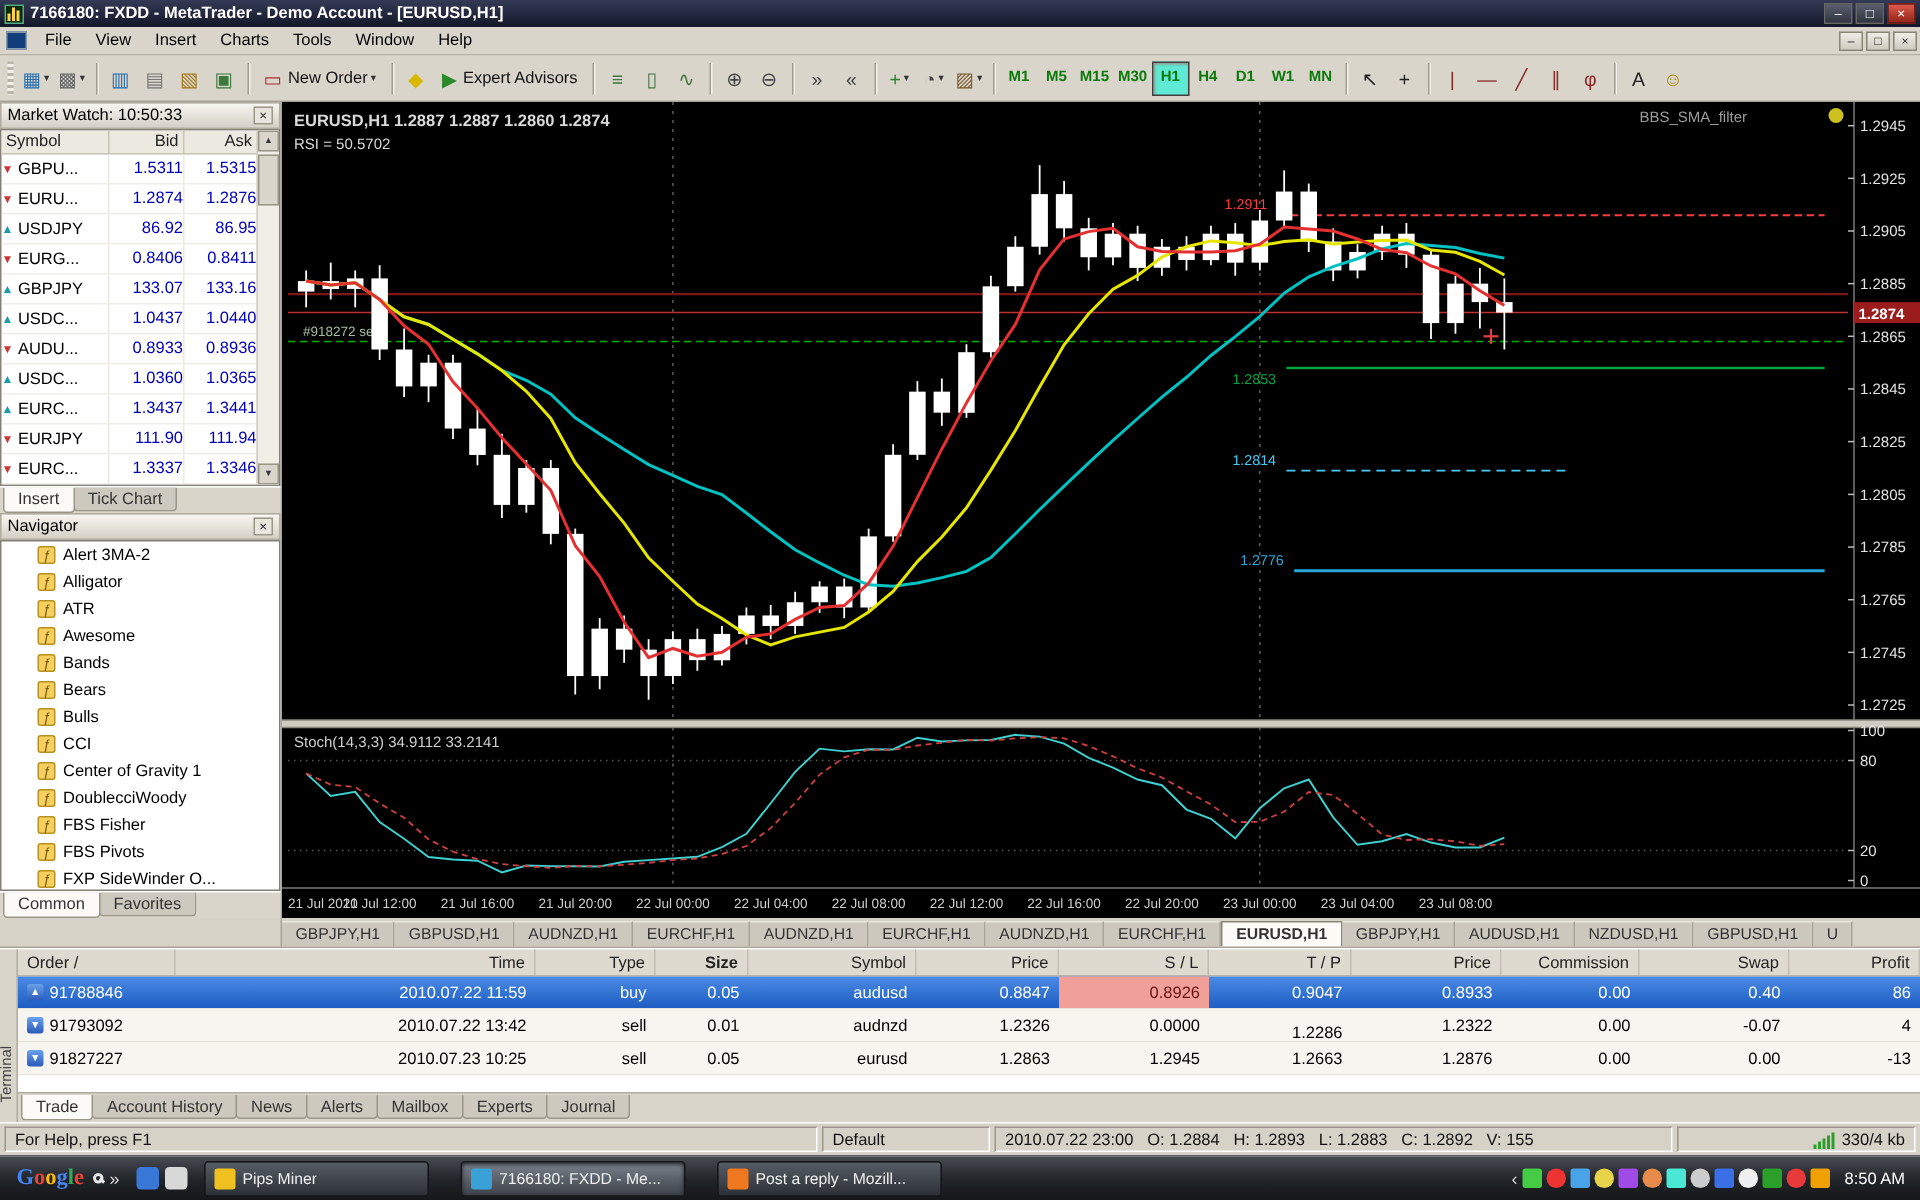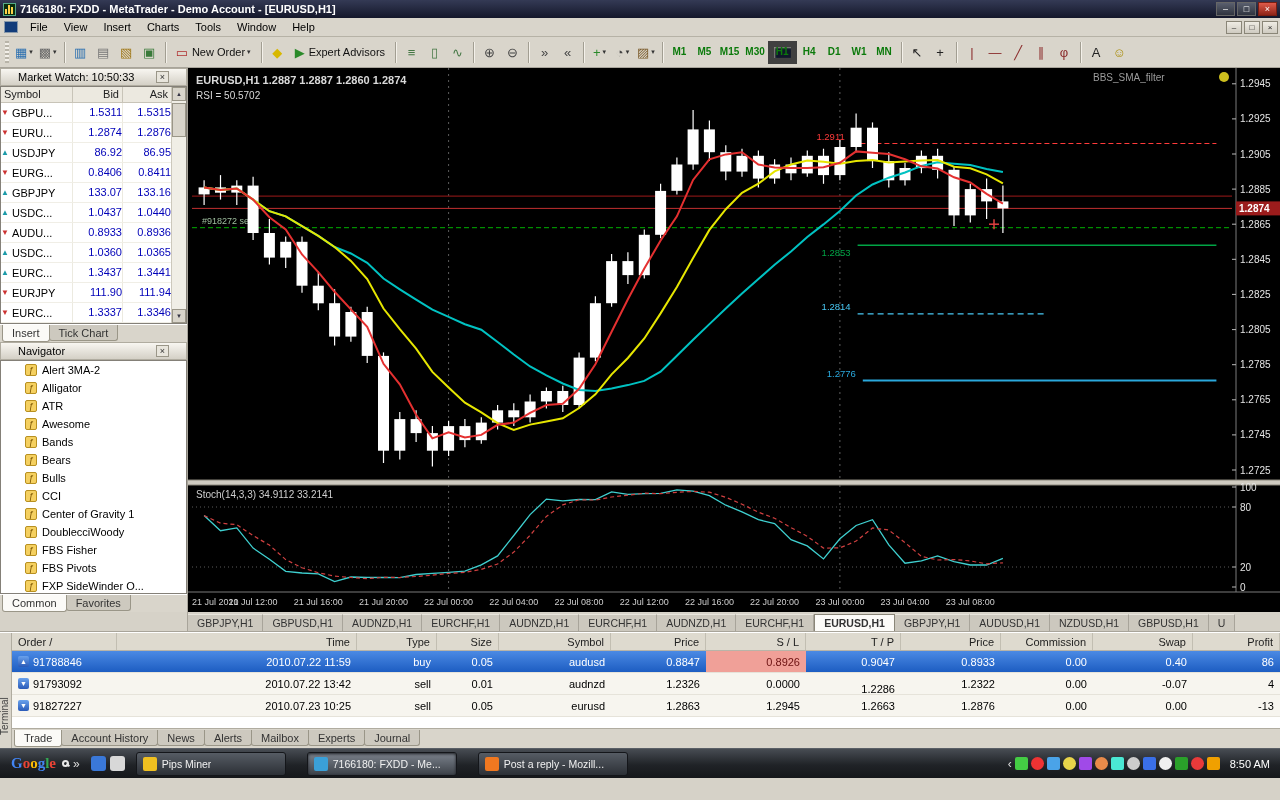--- a/index.html
+++ b/index.html
@@ -25,27 +25,27 @@
   
   .toolbar{height:31px;background:#d9d5cb;border-bottom:1px solid #a8a49a;display:flex;align-items:center;padding:0 2px;overflow:hidden}
   .gripper{width:4px;height:22px;margin:0 3px;background:repeating-linear-gradient(180deg,#b8b4a8 0 2px,#f2efe8 2px 4px)}
   .tb-btn{height:23px;min-width:23px;display:flex;align-items:center;justify-content:center;border:1px solid transparent;padding:0 2px}
   .tb-btn .glyph{font-size:13px;line-height:1}
   .tb-btn .tblabel{margin-left:4px;font-size:11px;color:#111}
   .tb-btn .dd{font-size:7px;color:#333;margin-left:2px}
   .tb-btn.labeled{padding:0 5px}
   .tb-btn.tf{min-width:25px}
   .tb-btn.tf .glyph{font-size:10px;font-weight:bold;color:#0b7a0b}
-  .tb-btn.tf.active{background:#0f172a;border:6px solid #404040;box-shadow:inset 1px 1px 2px #9a968a}
+  .tb-btn.tf.active{background:#5eead4;border:1px solid #404040;box-shadow:inset 1px 1px 2px #9a968a}
   .tb-sep{width:1px;height:21px;background:#a29e92;box-shadow:1px 0 0 #f4f1ea;margin:0 4px}
 
   
   .main{display:flex;height:544px}
   .left-col{width:188px;background:#d9d5cb;display:flex;flex-direction:column;border-right:1px solid #a8a49a}
-  .panel-header{height:18px;background:linear-gradient(180deg,#f8f6f1,#d4d0c6);border:1px solid #b0aca0;display:flex;align-items:center;padding:0 17px;font-size:11px}
+  .panel-header{height:18px;background:linear-gradient(180deg,#f8f6f1,#d4d0c6);border:1px solid #b0aca0;display:flex;align-items:center;padding:0 4px;font-size:11px}
   .panel-header .ph-title{flex:1;white-space:nowrap;overflow:hidden}
   .ph-close{width:13px;height:12px;border:1px solid #9a9688;background:#e8e5dc;display:flex;align-items:center;justify-content:center;font-size:9px;color:#333}
 
   
   .mw-table{height:238px;background:#fff;border:1px solid #848078;position:relative;overflow:hidden}
   .mw-colhdr{display:flex;height:16px;background:#ece9e0;border-bottom:1px solid #c8c4b8;color:#222}
   .mw-colhdr div{border-right:1px solid #c8c4b8;padding:1px 3px}
   .c-sym{width:72px}
   .c-bid{width:50px;text-align:right}
   .c-ask{width:49px;text-align:right}
@@ -690,21 +690,21 @@
 
   <div class="terminal">
     <div class="term-side">
         <span>Terminal</span>
       </div>
     <div class="term-body">
       <div class="t-hdr" id="term-header">
           <div class="t-hc first" style="width: 105px;">Order /</div>
           <div class="t-hc" style="width: 240px;">Time</div>
           <div class="t-hc" style="width: 80px;">Type</div>
-          <div class="t-hc" style="width: 62px;">Size</div>
+          <div class="t-hc" style="width: 62px; font-weight: bold;">Size</div>
           <div class="t-hc" style="width: 112px;">Symbol</div>
           <div class="t-hc" style="width: 95px;">Price</div>
           <div class="t-hc" style="width: 100px;">S / L</div>
           <div class="t-hc" style="width: 95px;">T / P</div>
           <div class="t-hc" style="width: 100px;">Price</div>
           <div class="t-hc" style="width: 92px;">Commission</div>
           <div class="t-hc" style="width: 100px;">Swap</div>
           <div class="t-hc" style="width: 87px;">Profit</div>
         </div>
       <div id="term-rows">
@@ -766,20 +766,29 @@
           <div class="ptab">Account History</div>
           <div class="ptab">News</div>
           <div class="ptab">Alerts</div>
           <div class="ptab">Mailbox</div>
           <div class="ptab">Experts</div>
           <div class="ptab">Journal</div>
         </div>
     </div>
   </div>
 
+  <div class="statusbar">
+    <div class="seg help">For Help, press F1</div>
+    <div class="seg profile">Default</div>
+    <div class="seg ohlc">2010.07.22 23:00   O: 1.2884   H: 1.2893   L: 1.2883   C: 1.2892   V: 155</div>
+    <div class="seg traffic">
+      <span class="bars"><i style="height:3px"></i><i style="height:5px"></i><i style="height:7px"></i><i style="height:9px"></i><i style="height:11px"></i></span>
+      <span>330/4 kb</span>
+    </div>
+  </div>
 
   <div class="taskbar">
     <div class="start">
       <span class="glogo" id="start-logo"><span style="color: rgb(66, 133, 244);">G</span><span style="color: rgb(234, 67, 53);">o</span><span style="color: rgb(251, 188, 5);">o</span><span style="color: rgb(66, 133, 244);">g</span><span style="color: rgb(52, 168, 83);">l</span><span style="color: rgb(234, 67, 53);">e</span></span>
       <span class="mag"></span>
       <span class="chev">»</span>
     </div>
     <div id="quick-launch" style="display:flex;gap:4px">
         <span class="ql-icon" style="background: rgb(58, 120, 216);"></span>
         <span class="ql-icon" style="background: rgb(216, 216, 216);"></span>

